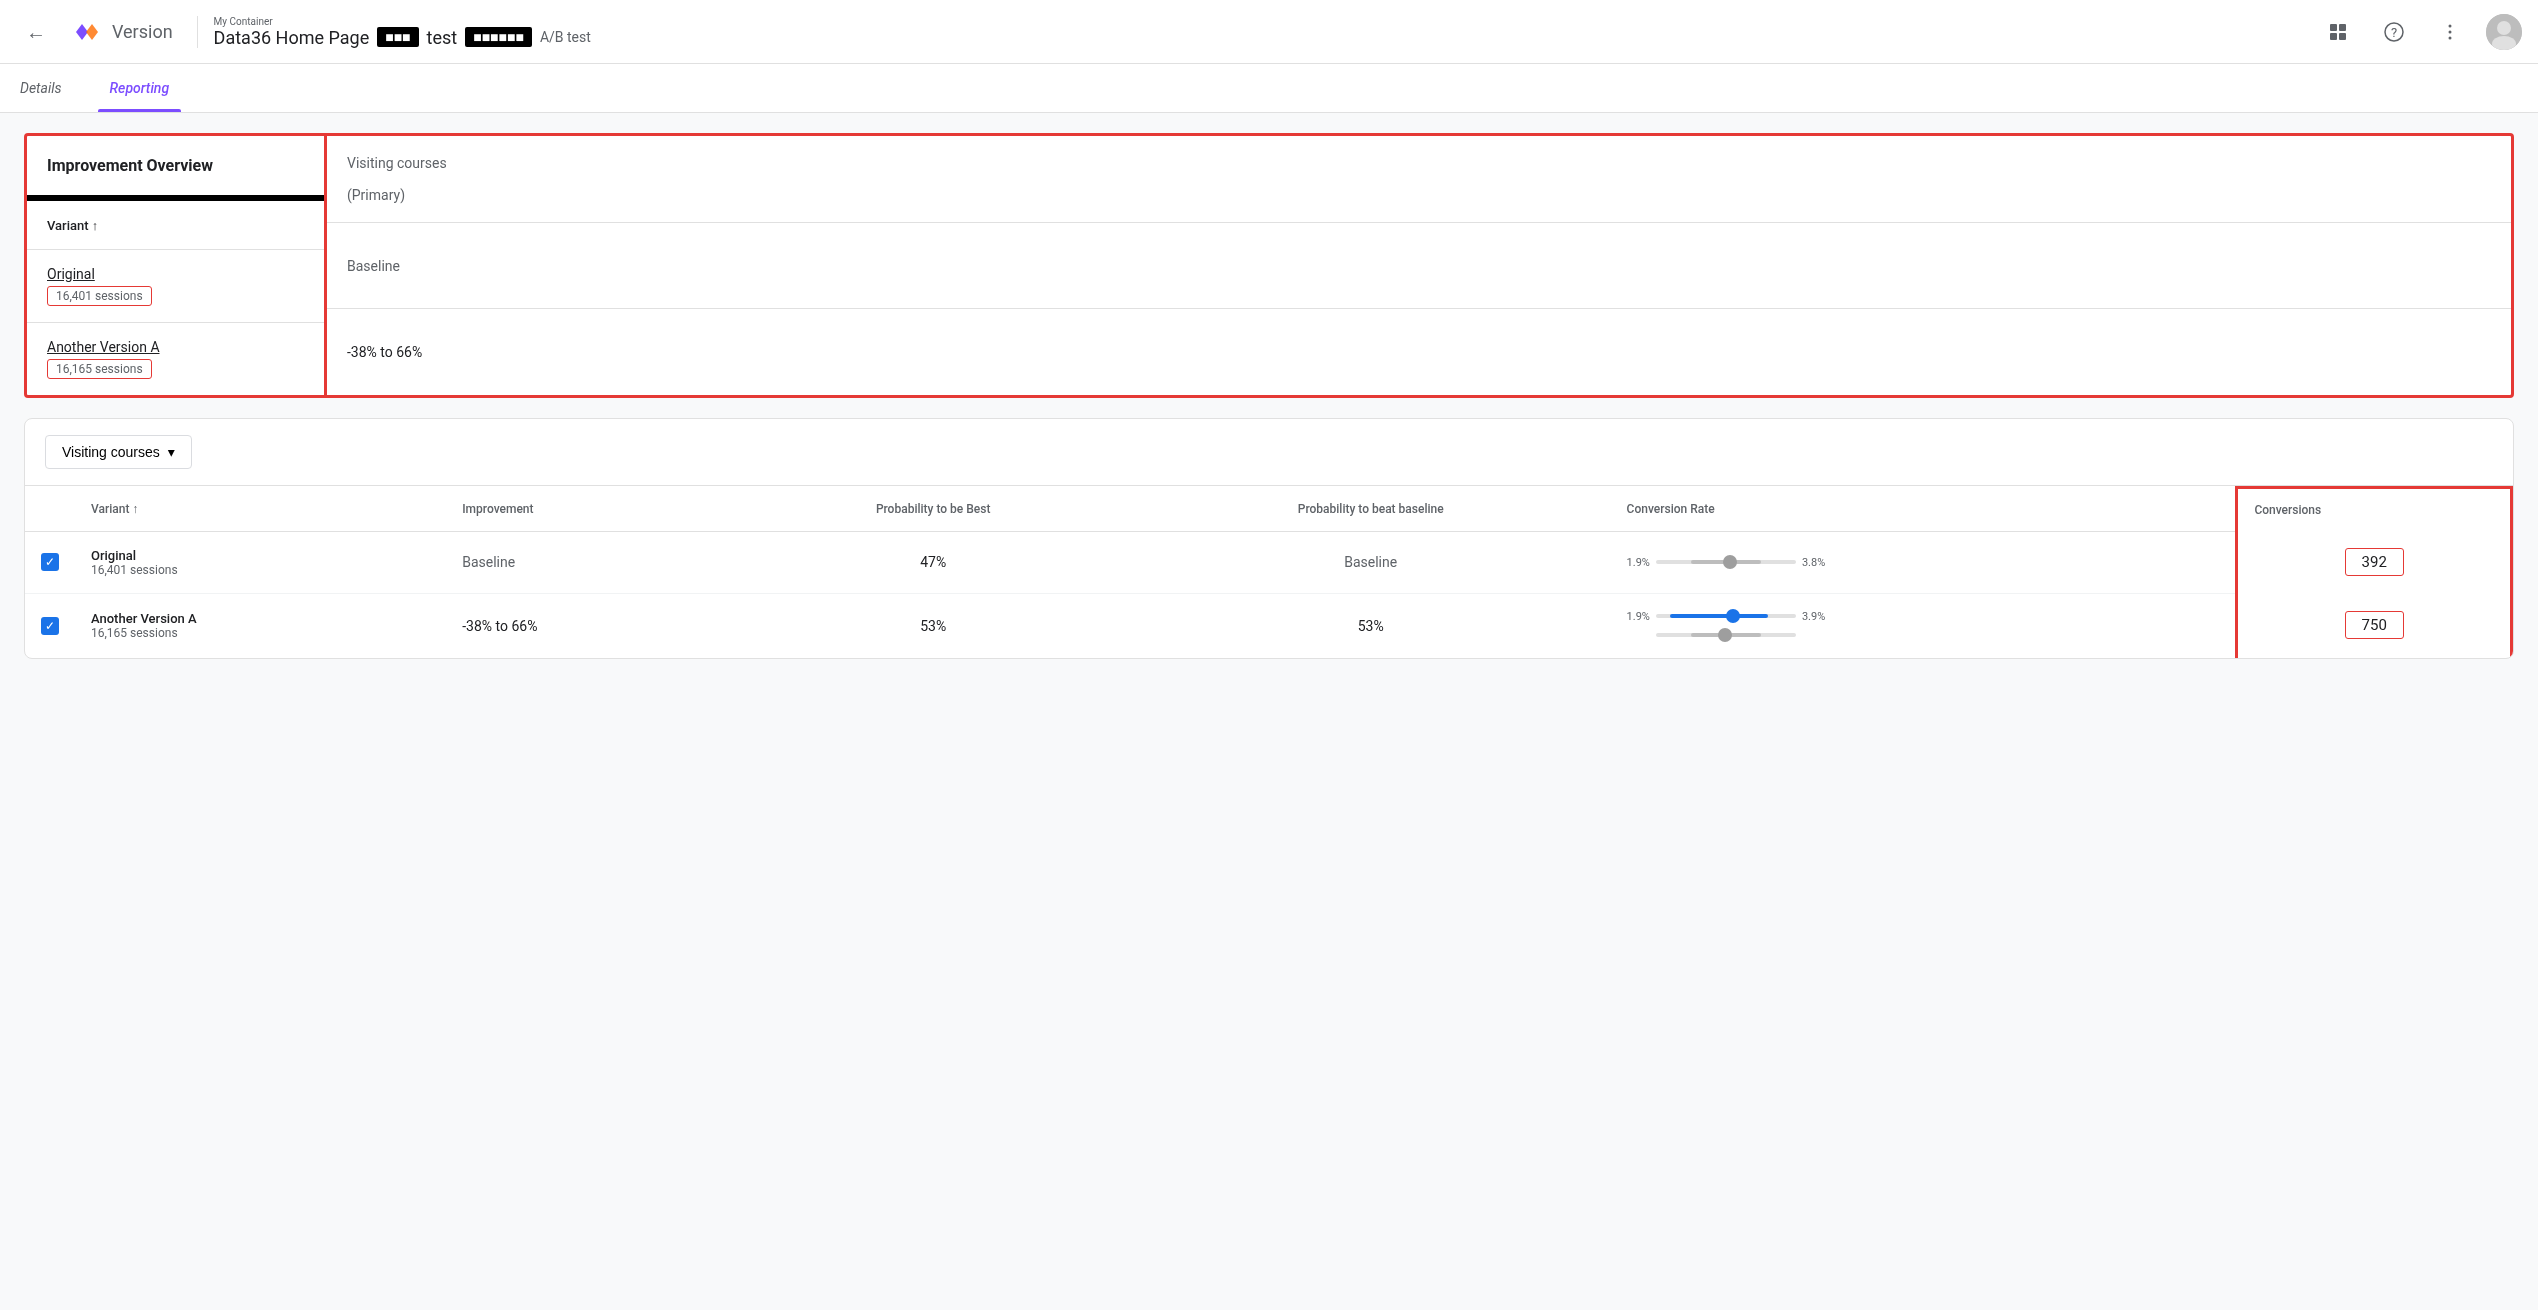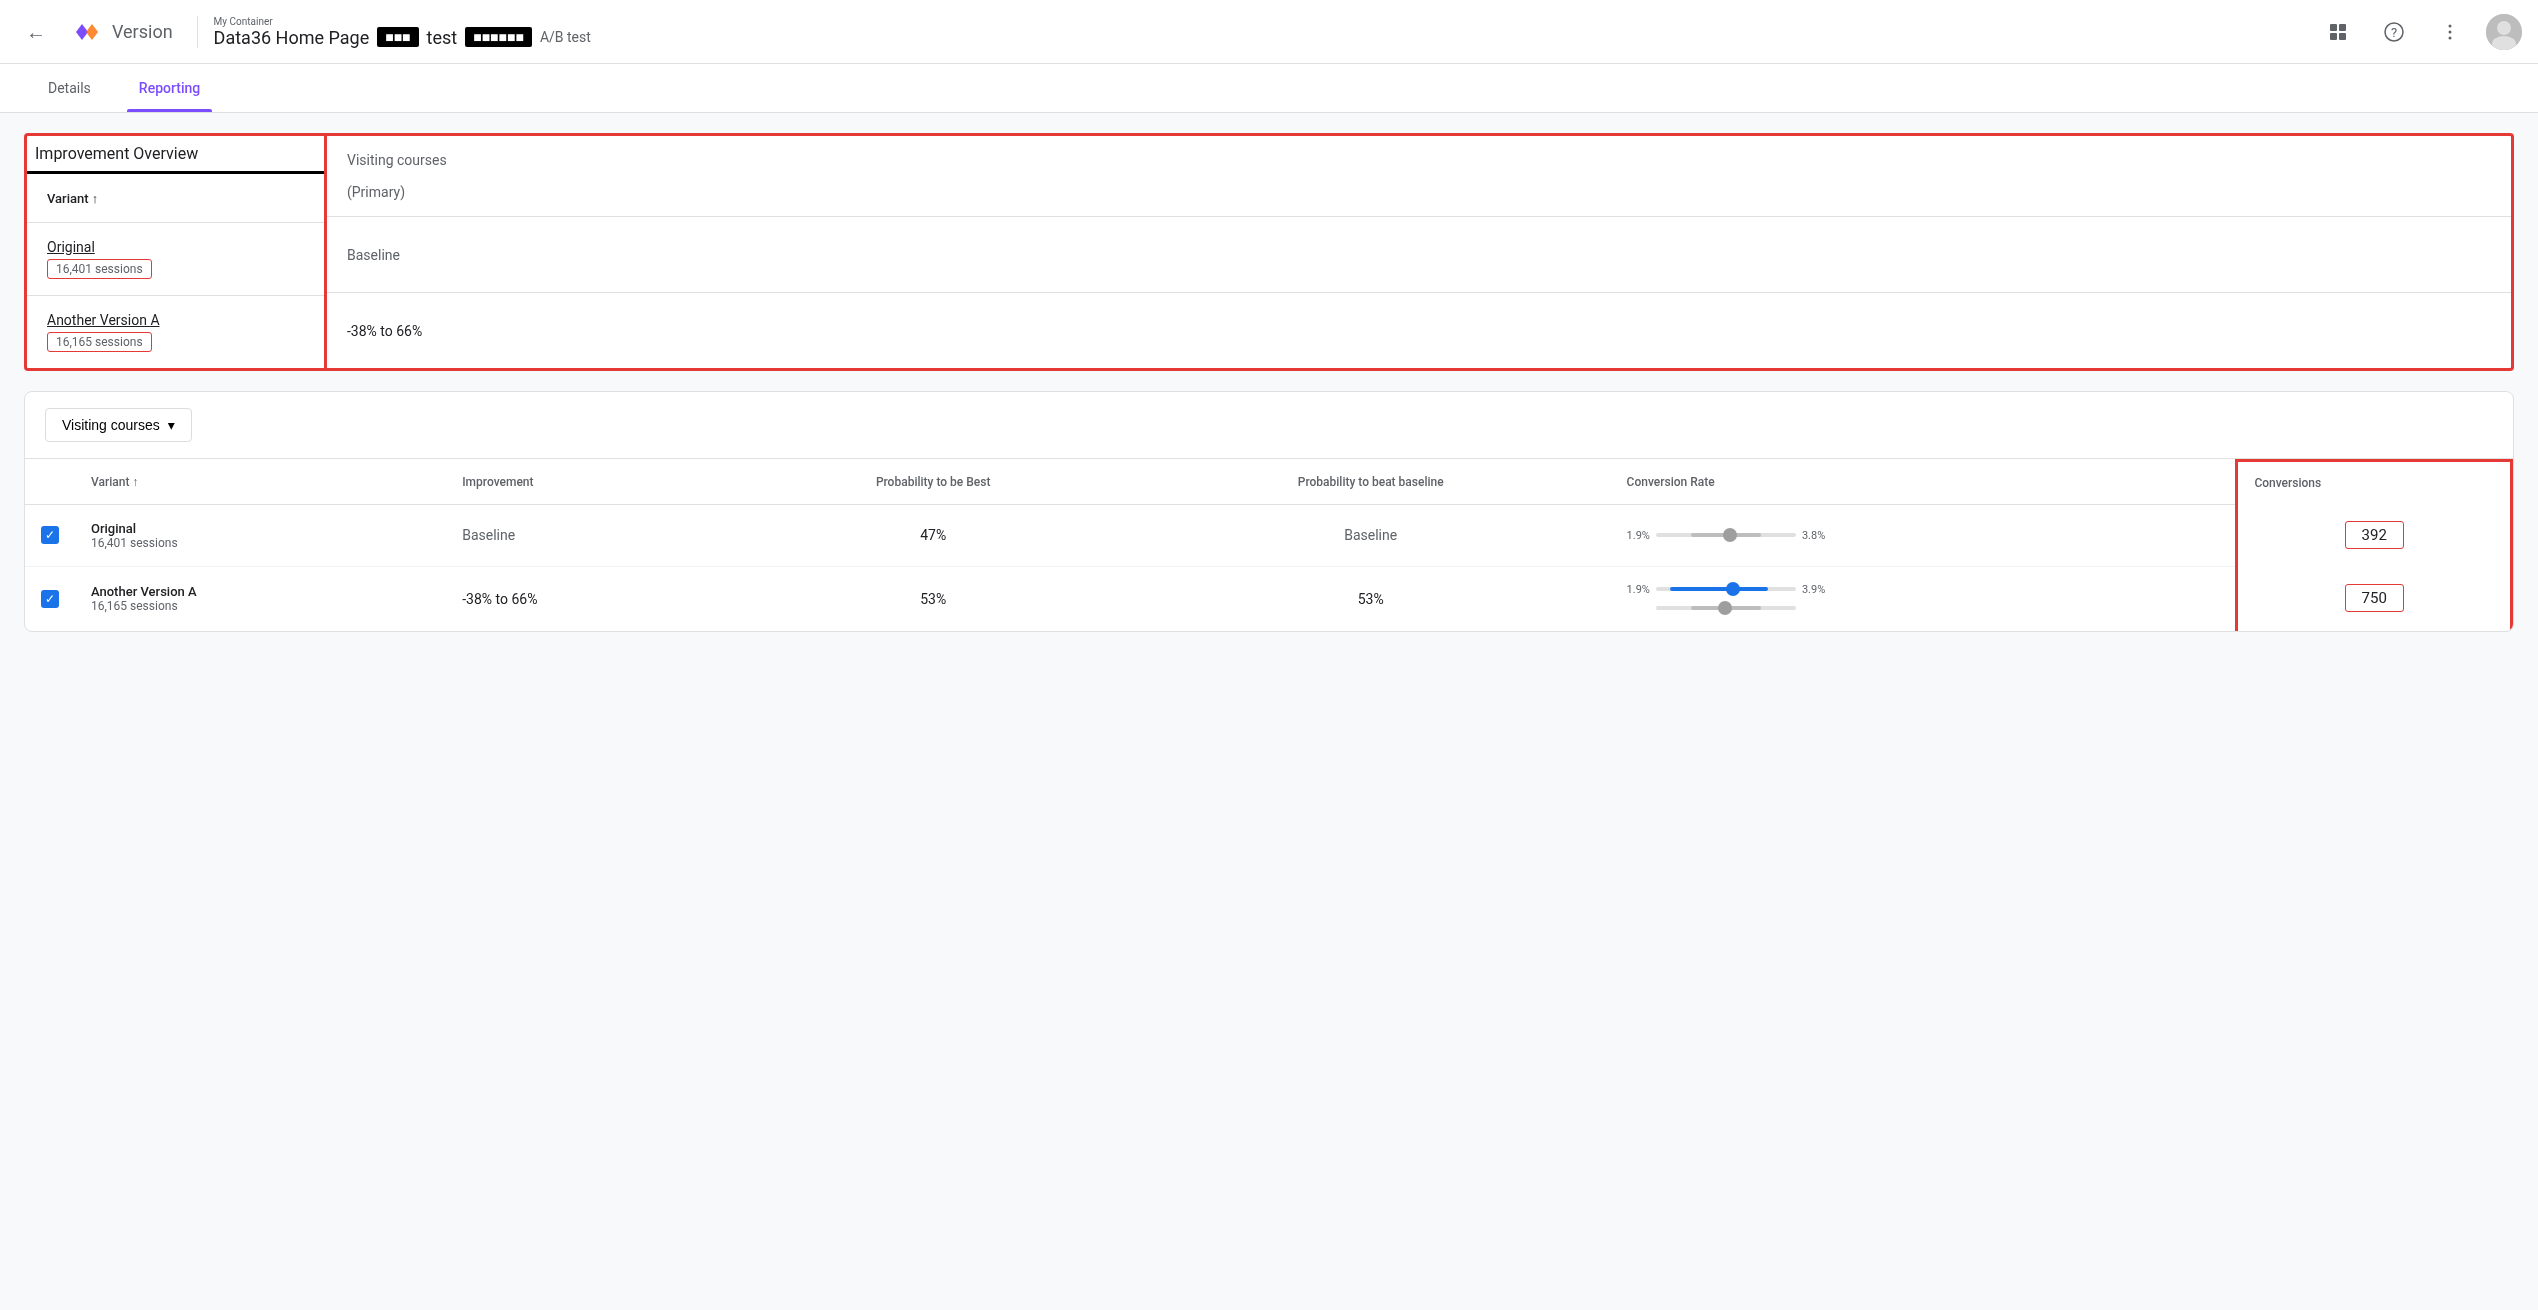--- a/index.html
+++ b/index.html
@@ -93,21 +93,22 @@
       align-items: center;
       justify-content: center;
       font-size: 16px;
     }
 
     
     .tabs {
       display: flex;
       background: #fff;
       border-bottom: 1px solid #e0e0e0;
-      padding: 0 36px;
+      padding: 0 8px;
+      font-style: italic;
     }
     .tab {
       padding: 16px 12px;
       font-size: 14px;
       color: #5f6368;
       cursor: pointer;
       position: relative;
       margin-right: 24px;
     }
     .tab.active {
@@ -228,24 +229,24 @@
 
     
     .ov-grid {
       display: grid;
       grid-template-columns: 300px 1fr;
     }
     .ov-left {
       border-right: 3px solid #e53935;
     }
     .ov-left-title {
-      padding: 8px;
+      padding: 20px;
       font-size: 16px;
-      font-weight: 400;
-      border-bottom: 3px solid #000000;
+      font-weight: 700;
+      border-bottom: 6px solid #000000;
     }
     .ov-left-row {
       padding: 16px 20px;
       border-bottom: 1px solid #e0e0e0;
     }
     .ov-left-row:last-child { border-bottom: none; }
     .ov-right {
       display: flex;
       flex-direction: column;
     }

